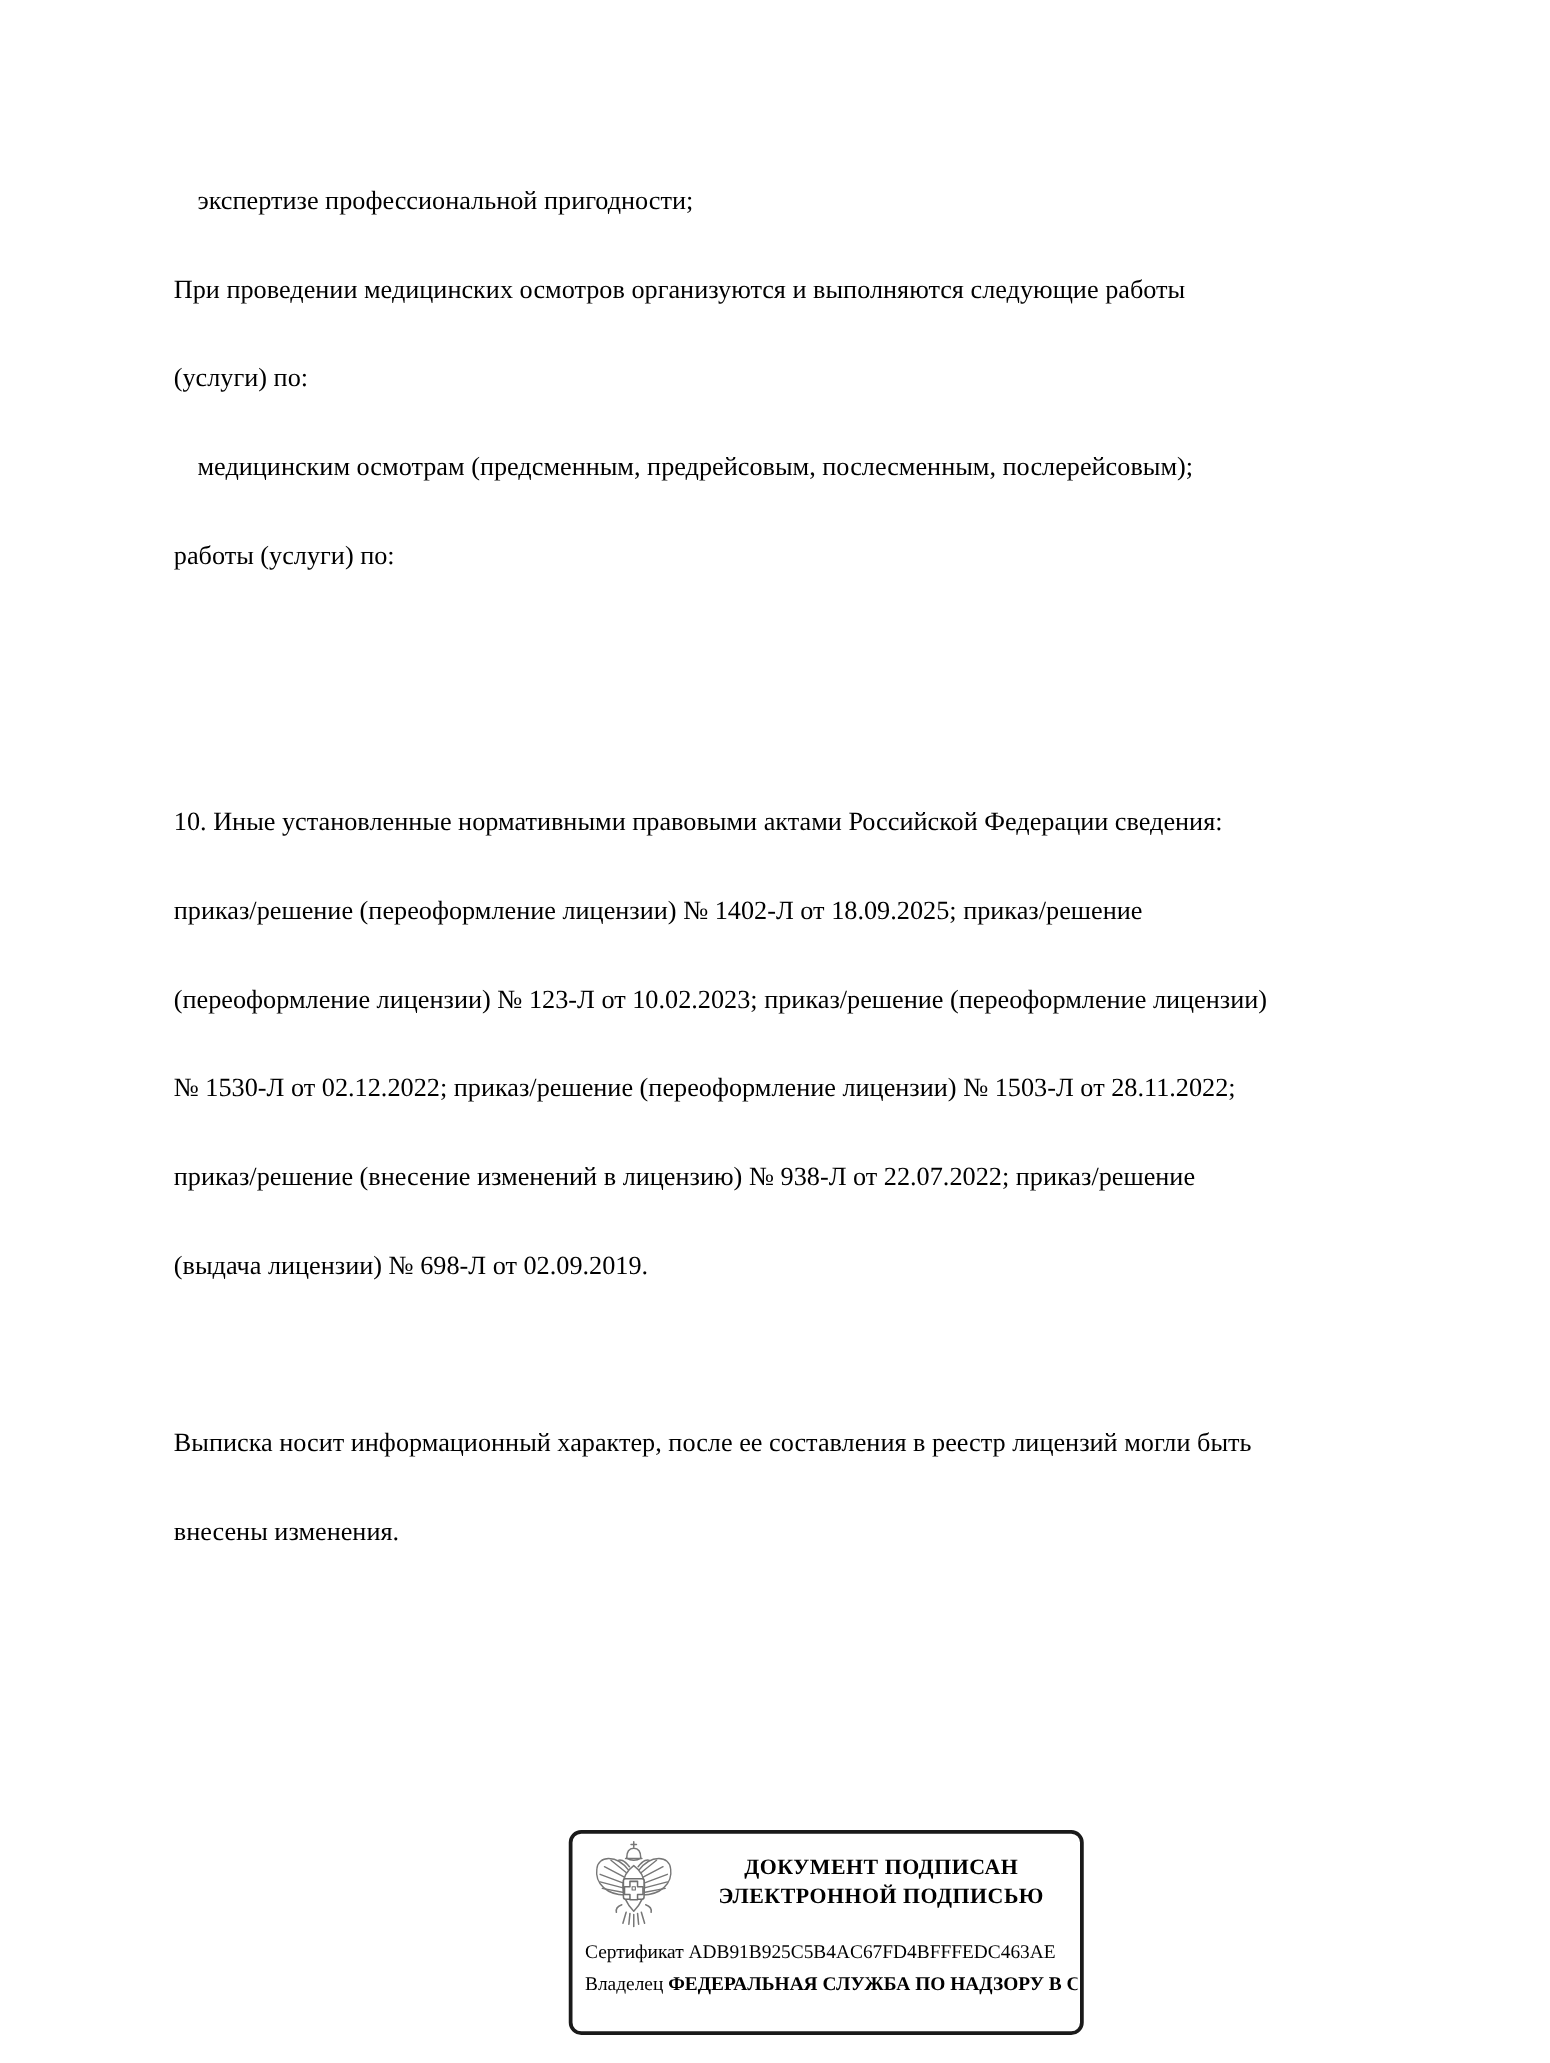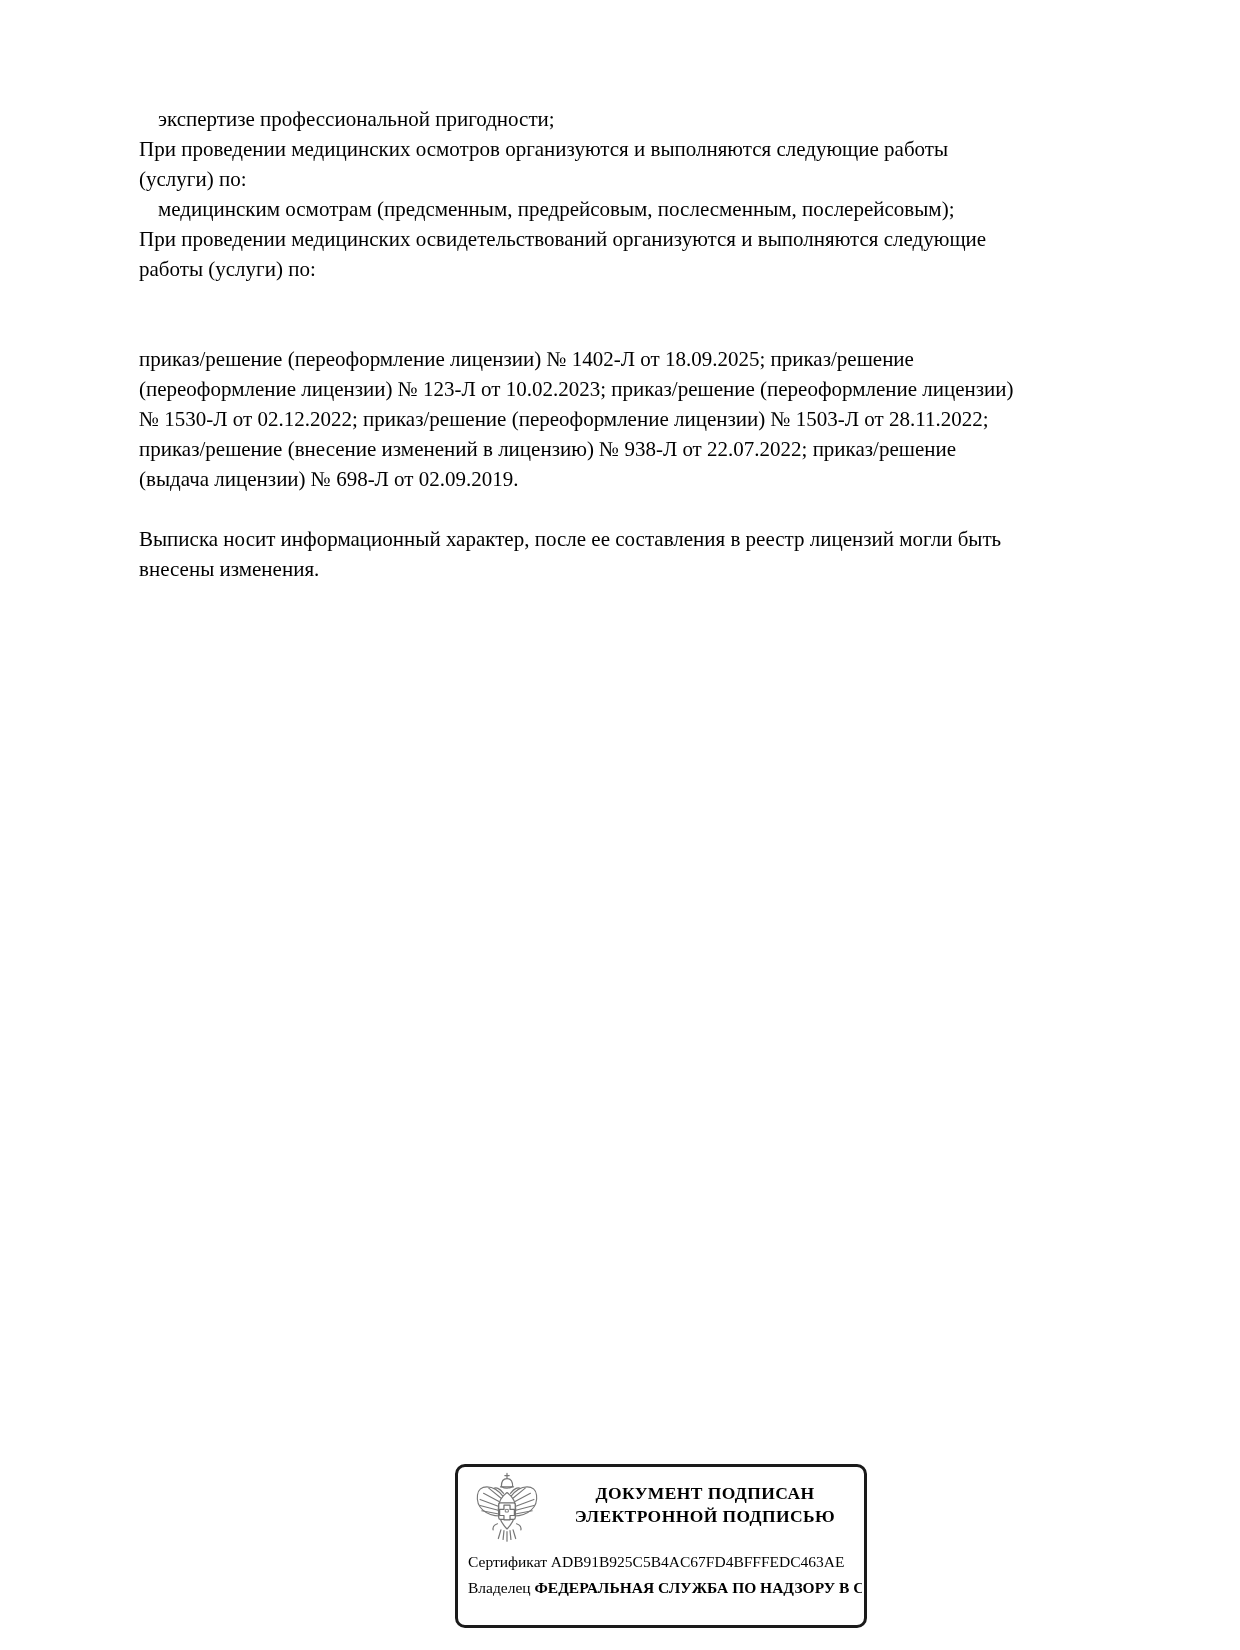--- a/index.html
+++ b/index.html
@@ -20,20 +20,21 @@
     position: absolute;
     left: 139px;
     top: 104px;
     width: 1010px;
     font-size: 21px;
     line-height: 30px;
   }
   .line {
     height: 30px;
     white-space: nowrap;
+    margin-top: 41px;
   }
   .line.indent { padding-left: 19px; }
   .line.blank  { }
 
   
   .stamp {
     position: absolute;
     left: 455px;
     top: 1464px;
     width: 412px;
@@ -77,24 +78,24 @@
   .s-line b { font-weight: bold; }
 </style>
 </head>
 <body>
 
 <div class="doc">
     <div class="line indent">экспертизе профессиональной пригодности;</div>
     <div class="line">При проведении медицинских осмотров организуются и выполняются следующие работы</div>
     <div class="line">(услуги) по:</div>
     <div class="line indent">медицинским осмотрам (предсменным, предрейсовым, послесменным, послерейсовым);</div>
-    <div class="line">При проведении медицинских освидетельствований организуются и выполняются следующие</div>
     <div class="line">работы (услуги) по:</div>
     <div class="line blank"></div>
     <div class="line blank"></div>
+    <div class="line">10. Иные установленные нормативными правовыми актами Российской Федерации сведения:</div>
     <div class="line">приказ/решение (переоформление лицензии) № 1402-Л от 18.09.2025; приказ/решение</div>
     <div class="line">(переоформление лицензии) № 123-Л от 10.02.2023; приказ/решение (переоформление лицензии)</div>
     <div class="line">№ 1530-Л от 02.12.2022; приказ/решение (переоформление лицензии) № 1503-Л от 28.11.2022;</div>
     <div class="line">приказ/решение (внесение изменений в лицензию) № 938-Л от 22.07.2022; приказ/решение</div>
     <div class="line">(выдача лицензии) № 698-Л от 02.09.2019.</div>
     <div class="line blank"></div>
     <div class="line">Выписка носит информационный характер, после ее составления в реестр лицензий могли быть</div>
     <div class="line">внесены изменения.</div>
   </div>
 

